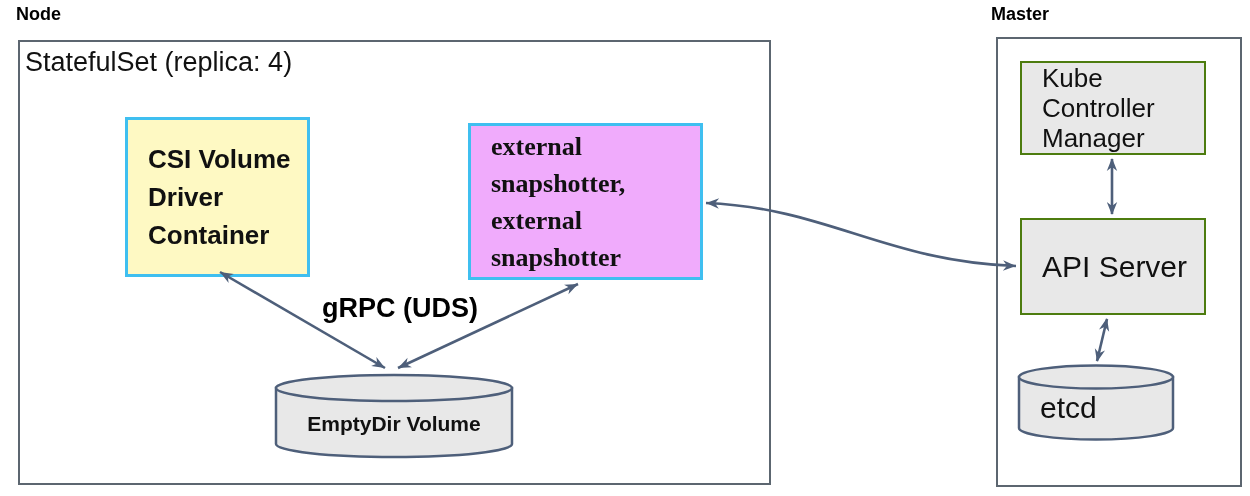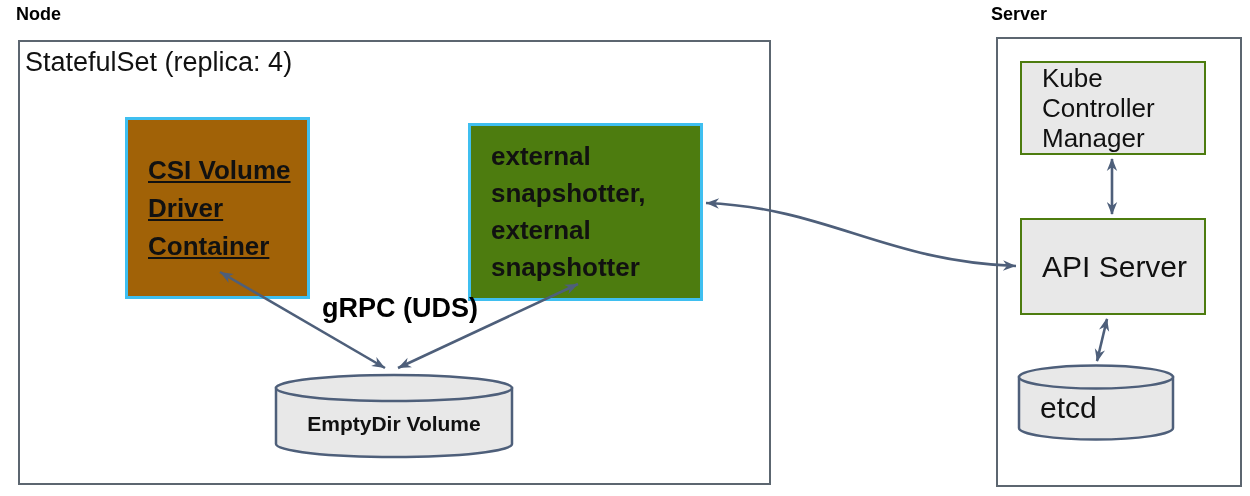--- a/index.html
+++ b/index.html
@@ -38,23 +38,23 @@
     box-sizing: border-box;
     border: 3px solid #3FBFF0;
     display: flex;
     flex-direction: column;
     justify-content: center;
     padding-left: 20px;
     font-weight: bold;
     font-size: 26px;
     color: #111111;
   }
-  .csi-box { left: 125px; top: 117px; width: 185px; height: 182px; background: #a16207; text-decoration: underline; }
+  .csi-box { left: 125px; top: 117px; width: 185px; height: 160px; background: #fef9c3; }
   .csi-box .line { line-height: 38px; white-space: nowrap; }
-  .ext-box { left: 468px; top: 123px; width: 235px; height: 178px; background: #4d7c0f; }
+  .ext-box { left: 468px; top: 123px; width: 235px; height: 157px; background: #f0abfc; font-family: Liberation Serif, serif; }
   .ext-box .line { line-height: 37px; white-space: nowrap; }
   .gray-box {
     position: absolute;
     box-sizing: border-box;
     border: 2px solid #4d7c0f;
     background: #E8E8E8;
     display: flex;
     flex-direction: column;
     justify-content: center;
     padding-left: 20px;
@@ -105,21 +105,21 @@
 
   <div class="colored-box ext-box">
     <div class="line">external</div>
     <div class="line">snapshotter,</div>
     <div class="line">external</div>
     <div class="line">snapshotter</div>
   </div>
 
   <div class="grpc-label">gRPC (UDS)</div>
 
-  <div class="group-label" style="left:991px; top:4px;">Server</div>
+  <div class="group-label" style="left:991px; top:4px;">Master</div>
 
   <div class="outer-box" style="left:996px; top:37px; width:246px; height:450px;"></div>
 
   <div class="gray-box kcm-box">
     <div class="line">Kube</div>
     <div class="line">Controller</div>
     <div class="line">Manager</div>
   </div>
 
   <div class="gray-box api-box">

